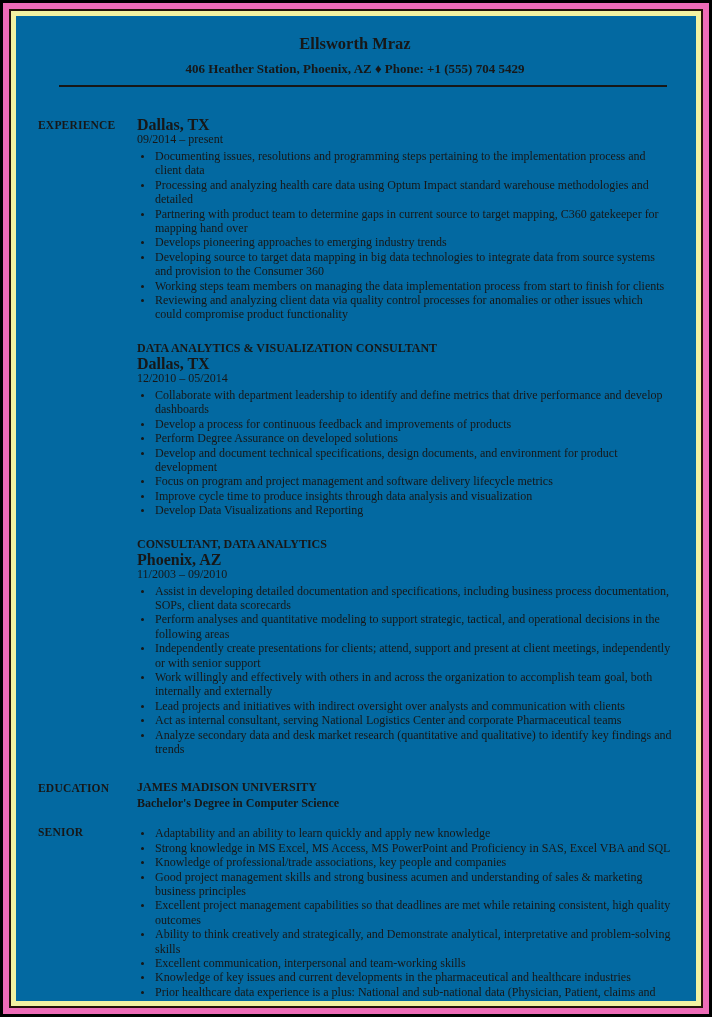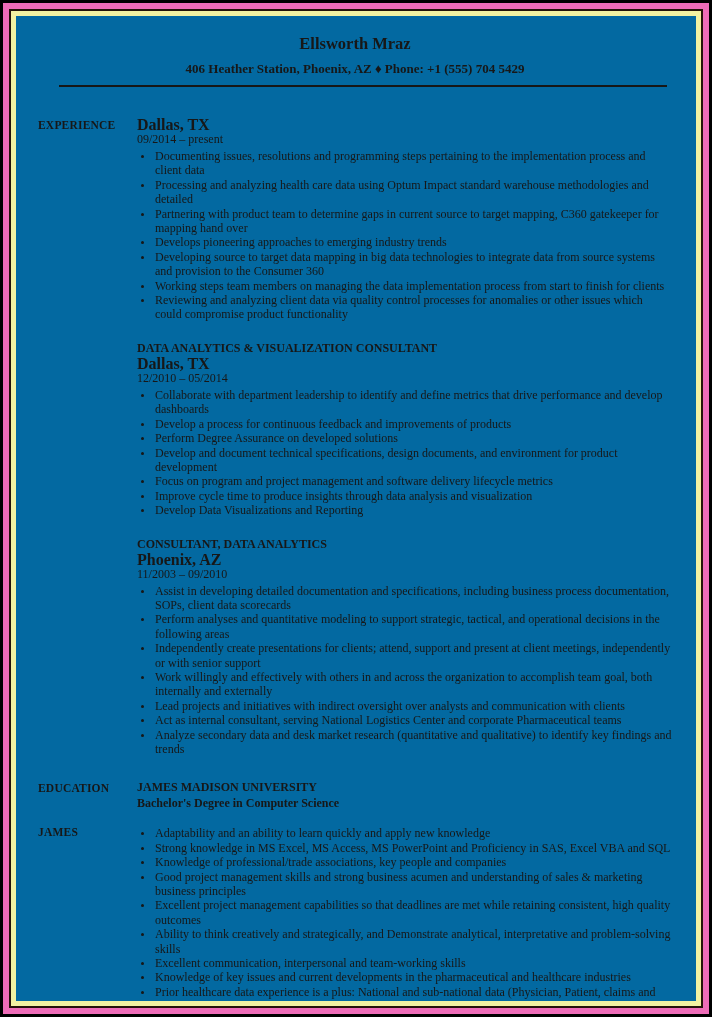--- a/index.html
+++ b/index.html
@@ -120,21 +120,21 @@
 
       <div class="row row-education">
         <div class="row-label">EDUCATION</div>
         <div class="row-content">
           <div class="school">JAMES MADISON UNIVERSITY</div>
           <div class="degree">Bachelor's Degree in Computer Science</div>
         </div>
       </div>
 
       <div class="row row-skills">
-        <div class="row-label">JAMES</div>
+        <div class="row-label">SENIOR</div>
         <div class="row-content">
           <ul class="bullets">
                   <li>Adaptability and an ability to learn quickly and apply new knowledge</li>
                   <li>Strong knowledge in MS Excel, MS Access, MS PowerPoint and Proficiency in SAS, Excel VBA and SQL</li>
                   <li>Knowledge of professional/trade associations, key people and companies</li>
                   <li>Good project management skills and strong business acumen and understanding of sales &amp; marketing business principles</li>
                   <li>Excellent project management capabilities so that deadlines are met while retaining consistent, high quality outcomes</li>
                   <li>Ability to think creatively and strategically, and Demonstrate analytical, interpretative and problem-solving skills</li>
                   <li>Excellent communication, interpersonal and team-working skills</li>
                   <li>Knowledge of key issues and current developments in the pharmaceutical and healthcare industries</li>

